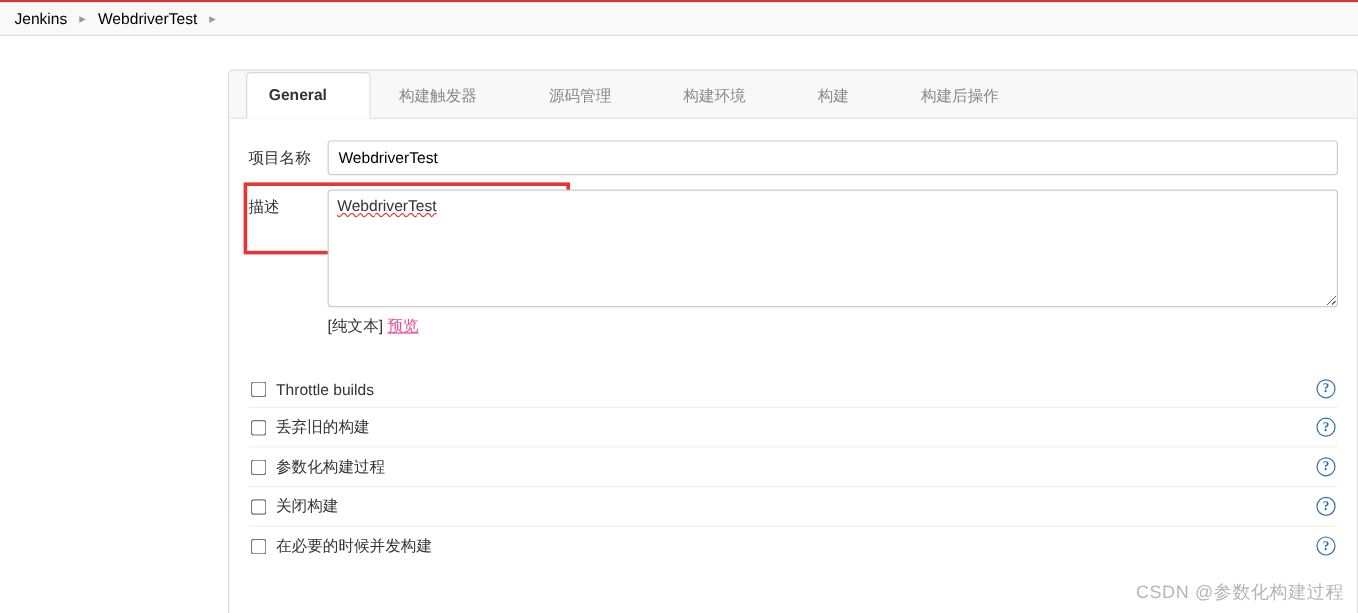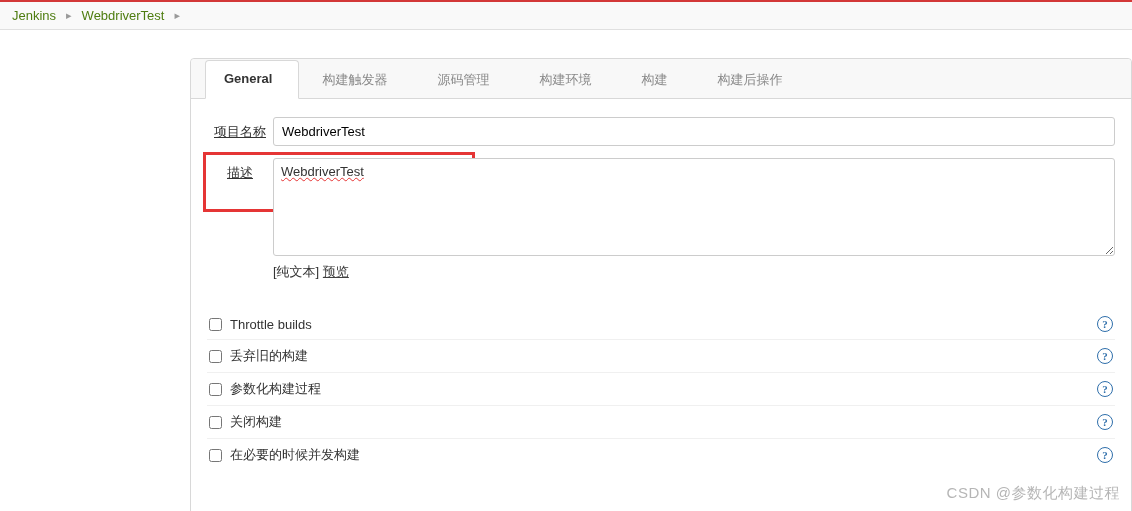--- a/index.html
+++ b/index.html
@@ -19,21 +19,21 @@
       background: #d33838;
     }
     .breadcrumb-bar {
       display: flex;
       align-items: center;
       padding: 6px 12px;
       border-bottom: 1px solid #e0e0e0;
       background: #f9f9f9;
     }
     .breadcrumb-item {
-      color: #4d7c0f;
+      color: #000000;
       font-size: 13px;
       text-decoration: none;
     }
     .breadcrumb-sep {
       margin: 0 10px;
       color: #999;
       font-size: 11px;
     }
     .content-wrapper {
       margin-left: 190px;
@@ -47,21 +47,21 @@
       position: relative;
     }
     .tabs {
       display: flex;
       border-bottom: 1px solid #d8d8d8;
       padding-left: 14px;
       background: #f8f8f8;
       border-radius: 4px 4px 0 0;
     }
     .tab {
-      padding: 10px 26px 10px 18px;
+      padding: 10px 36px 10px 18px;
       color: #888;
       cursor: pointer;
       font-size: 13px;
       border: 1px solid transparent;
       border-bottom: none;
       position: relative;
       top: 1px;
       margin-right: 4px;
       text-align: center;
     }
@@ -78,22 +78,21 @@
     }
     .form-row {
       display: flex;
       align-items: flex-start;
       margin-bottom: 12px;
     }
     .form-label {
       width: 66px;
       padding-top: 6px;
       color: #333;
-      text-align: center;
-      text-decoration: underline;
+      text-align: left;
     }
     .form-field {
       flex: 1;
     }
     .text-input {
       width: 100%;
       padding: 6px 8px;
       border: 1px solid #ccc;
       border-radius: 3px;
       font-size: 13px;
@@ -132,21 +131,21 @@
     }
     .textarea-input.transparent-text {
       color: transparent;
       caret-color: #333;
     }
     .format-hint {
       margin-top: 4px;
       color: #333;
     }
     .format-hint a {
-      color: #404040;
+      color: #ec4899;
       text-decoration: underline;
     }
     .checkbox-section {
       padding: 6px 16px 10px 16px;
     }
     .checkbox-row {
       display: flex;
       align-items: center;
       padding: 7px 2px;
       border-top: 1px solid #f0f0f0;

